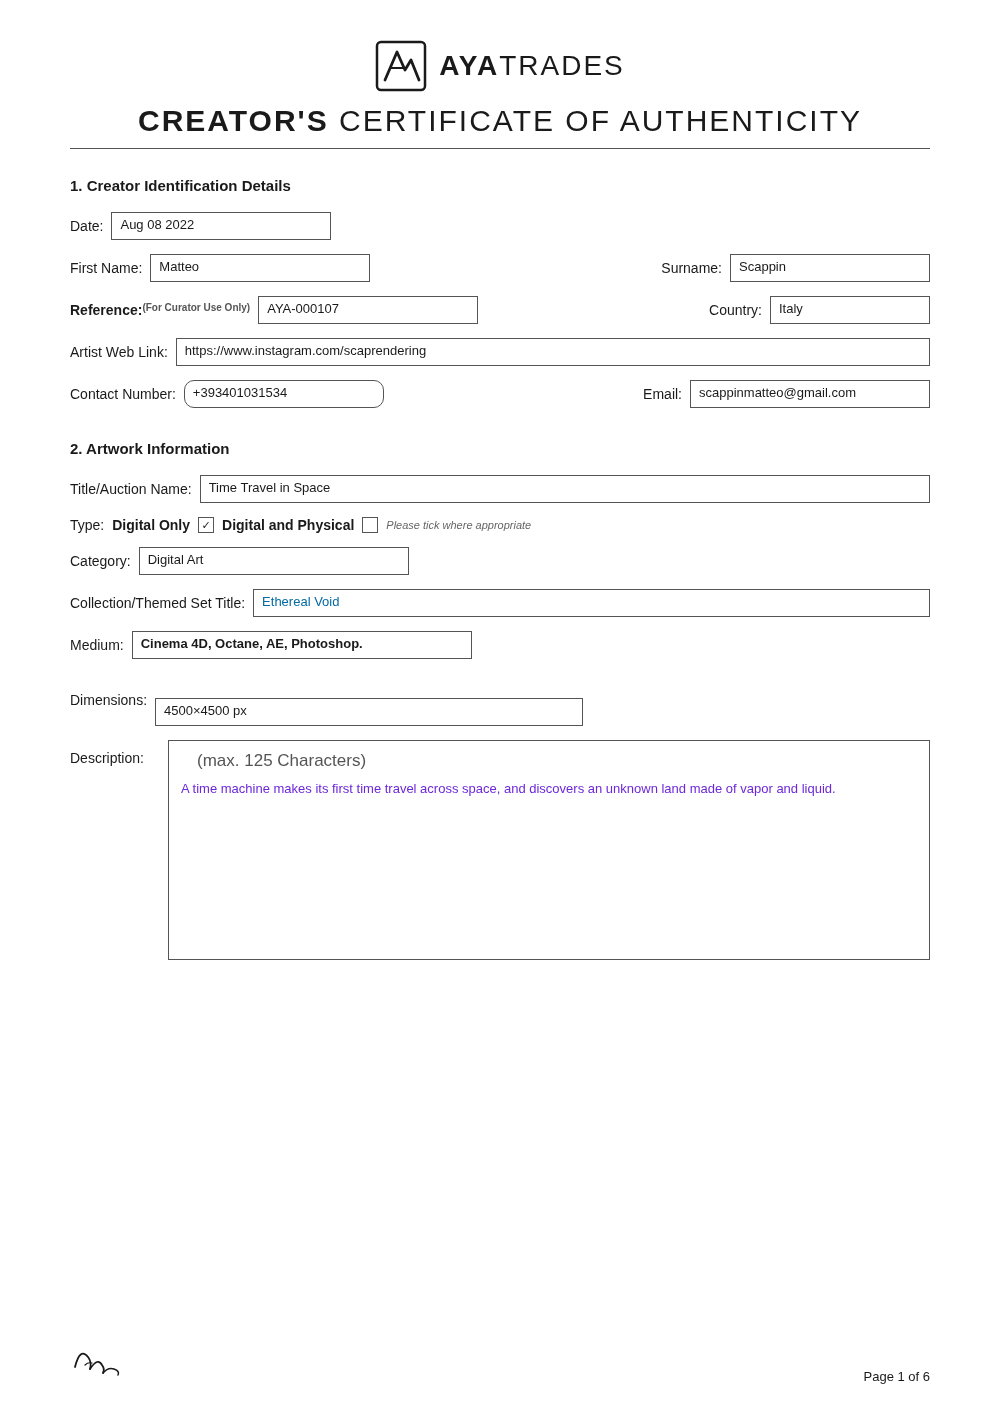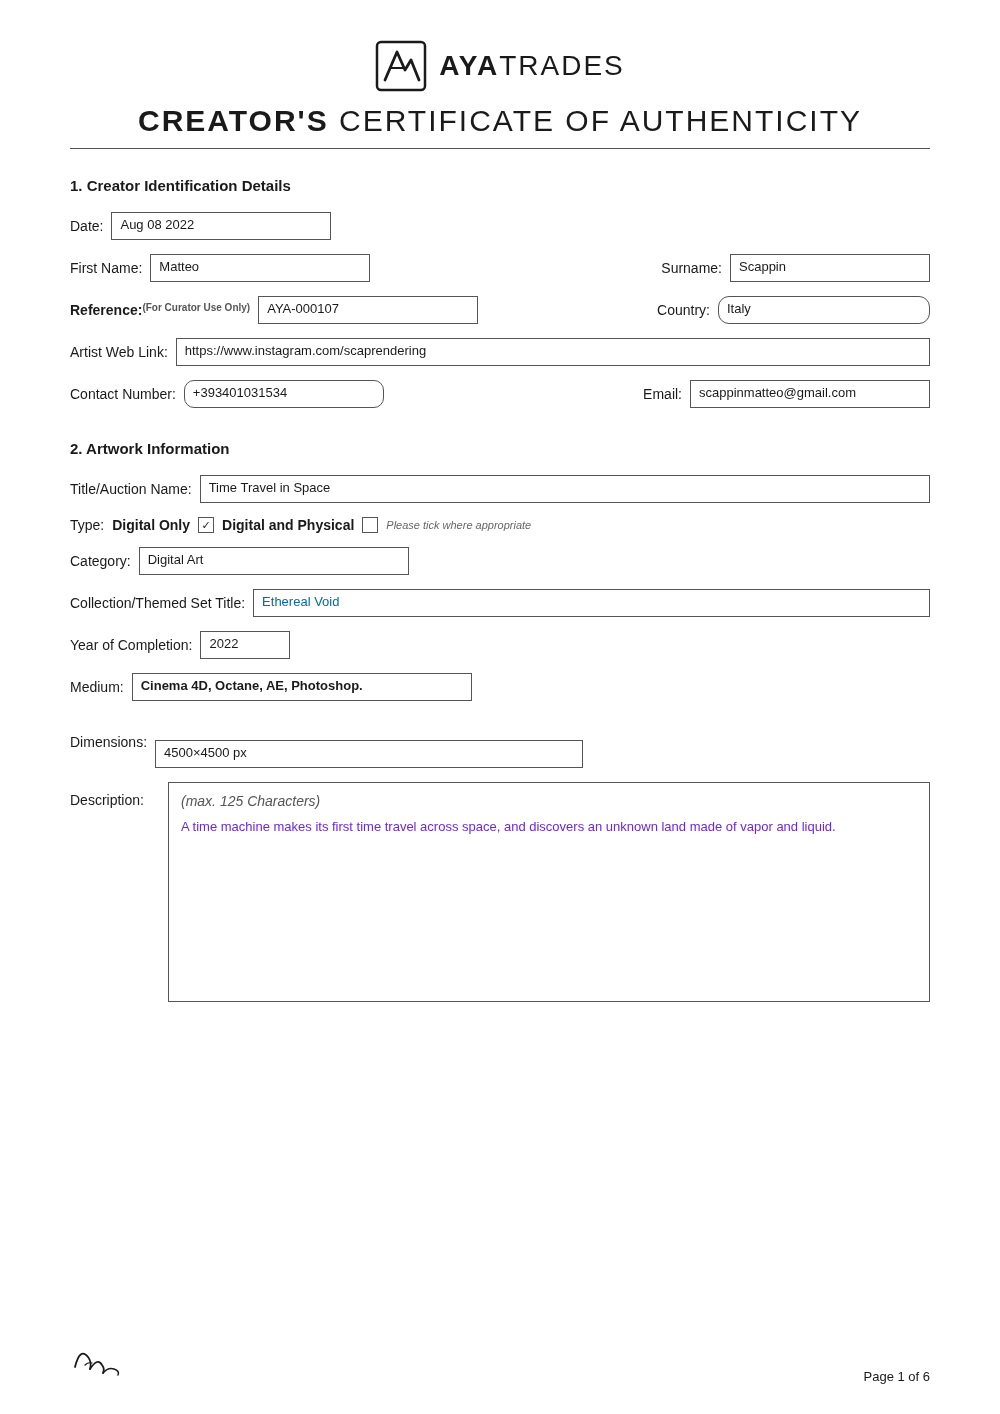--- a/index.html
+++ b/index.html
@@ -174,25 +174,25 @@
       border: 1px solid #555;
       padding: 10px 12px;
       font-family: Arial, sans-serif;
       font-size: 13px;
       color: #1a1a1a;
       min-height: 220px;
       flex: 1;
     }
 
     .desc-max-note {
-      font-size: 14px;
+      font-size: 17px;
       color: #555;
-      font-style: italic;
       margin-bottom: 8px;
       display: block;
+      margin-left: 16px;
     }
 
     .desc-text {
       font-size: 13px;
       color: #6d28d9;
       line-height: 1.5;
     }
 
     
     .page-footer {
@@ -277,21 +277,21 @@
     </div>
 
     <div class="form-row">
       <div class="reference-label">
         <span class="label">Reference:</span>
         <span class="label-small">(For Curator Use Only)</span>
       </div>
       <div class="input-box" style="width:220px;">AYA-000107</div>
       <span style="flex:1;"></span>
       <span class="label">Country:</span>
-      <div class="input-box" style="width:212px;border-radius:11px;">Italy</div>
+      <div class="input-box" style="width:160px;">Italy</div>
     </div>
 
     <div class="form-row">
       <span class="label">Artist Web Link:</span>
       <div class="input-box input-wide">https://www.instagram.com/scaprendering</div>
     </div>
 
     <div class="form-row">
       <span class="label">Contact Number:</span>
       <div class="input-box" style="width:200px;border-radius:10px;">+393401031534</div>
@@ -321,24 +321,20 @@
     <div class="form-row">
       <span class="label">Category:</span>
       <div class="input-box" style="width:270px;">Digital Art</div>
     </div>
 
     <div class="full-row">
       <span class="label">Collection/Themed Set Title:</span>
       <div class="full-input">Ethereal Void</div>
     </div>
 
-    <div class="form-row">
-      <span class="label">Year of Completion:</span>
-      <div class="input-box" style="width:90px;">2022</div>
-    </div>
 
     <div class="form-row">
       <span class="label">Medium:</span>
       <div class="input-box" style="width:340px;font-weight:bold;">Cinema 4D, Octane, AE, Photoshop.</div>
     </div>
 
     <div class="form-row">
       <span class="label">Dimensions:</span>
       <div class="input-box" style="width:428px;margin-top:25px;">4500×4500 px</div>
     </div>

